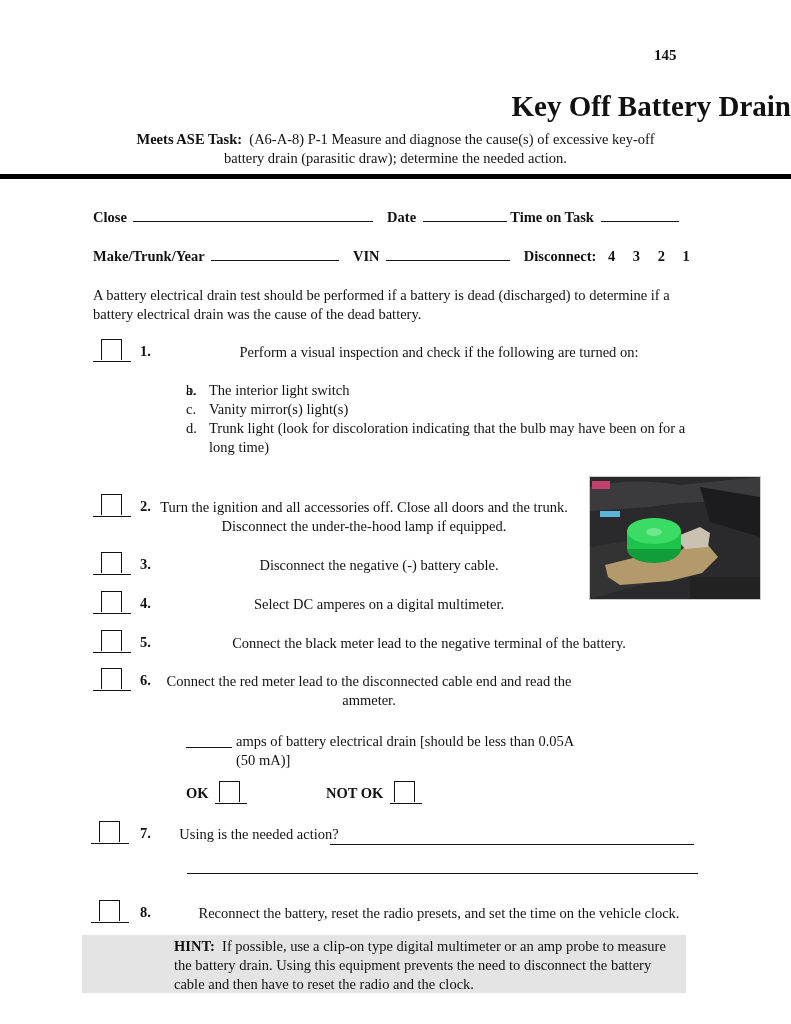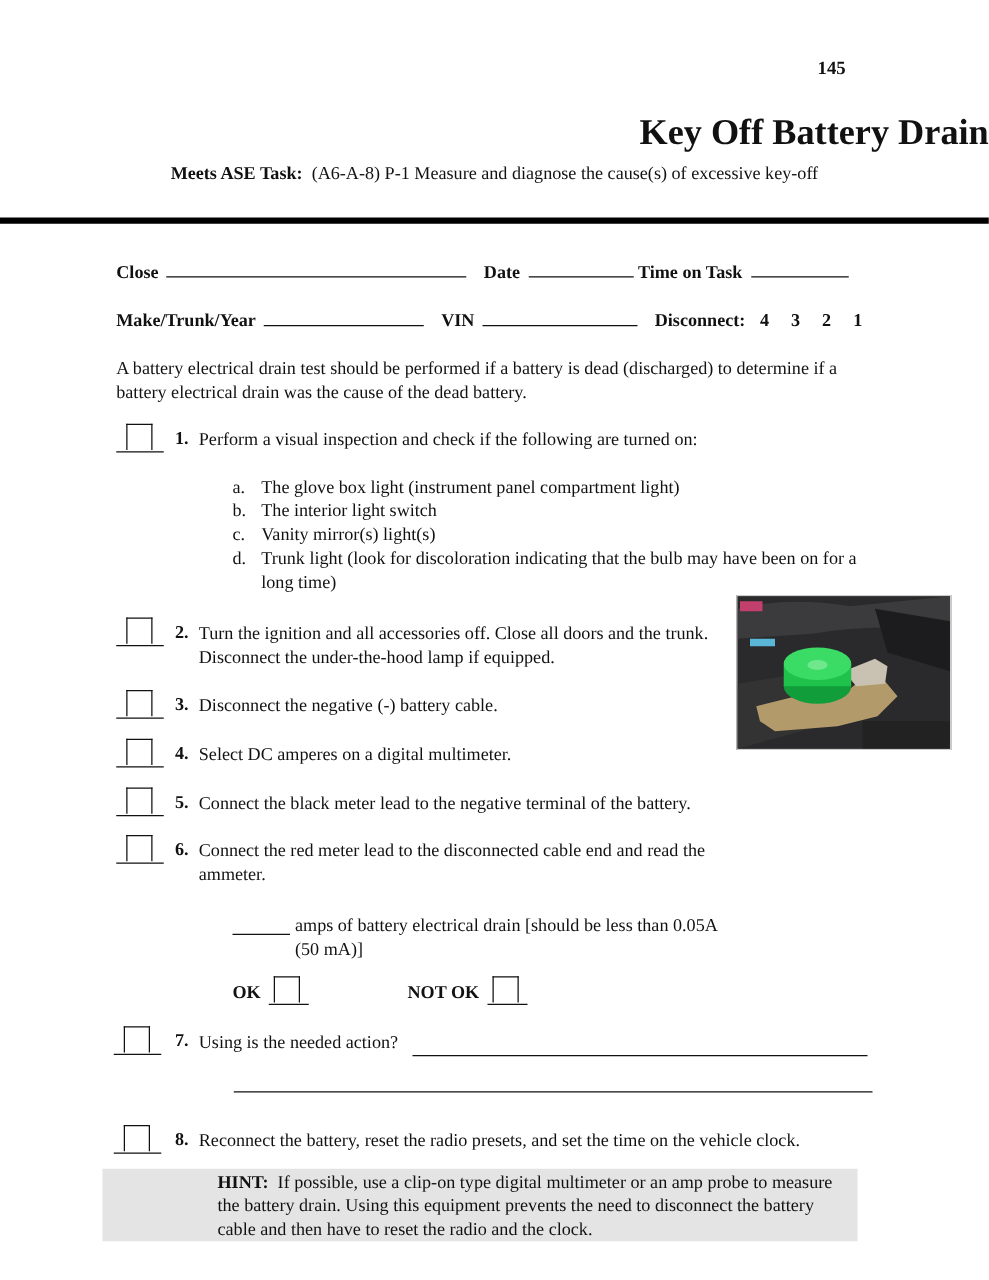--- a/index.html
+++ b/index.html
@@ -21,21 +21,21 @@
   .step { left: 93px; width: 620px; }
   .chk {
     position: absolute; left: 0; top: 0; width: 38px; height: 22px;
     border-bottom: 1px solid #111;
   }
   .chk .box {
     position: absolute; left: 8px; top: 0; width: 21px; height: 21px;
     border: 1px solid #111; border-bottom: none; box-sizing: border-box;
   }
   .step .num { position: absolute; left: 47px; top: 4px; font-weight: bold; }
-  .step .txt { position: absolute; left: 66px; top: 4px; width: 440px; line-height: 19px; }
+  .step .txt { position: absolute; left: 66px; top: 4px; width: 440px; line-height: 19px; text-align: center; }
   .sublist { left: 186px; top: 381px; line-height: 19px; width: 520px; }
   .sublist .li { position: relative; padding-left: 23px; }
   .sublist .li .ltr { position: absolute; left: 0; }
   .photo {
     left: 589px; top: 476px; width: 170px; height: 122px;
     background: #2b2b2b; overflow: hidden; border: 1px solid #ccc;
   }
   .reading { left: 186px; top: 732px; width: 400px; line-height: 19px; }
   .ok-row { top: 781px; font-weight: bold; }
   .small-chk { display: inline-block; position: relative; width: 32px; height: 22px; border-bottom: 1px solid #111; vertical-align: -6px; }
@@ -47,20 +47,21 @@
   .hint .htxt { position: absolute; left: 92px; top: 2px; width: 506px; line-height: 19px; }
   .hint b { font-weight: bold; }
 </style>
 </head>
 <body>
 
 <div class="abs page-number">145</div>
 <div class="abs title">Key Off Battery Drain</div>
 <div class="abs ase">
   <div><b>Meets ASE Task:</b>&nbsp; <span>(A6-A-8)  P-1  Measure and diagnose the cause(s) of excessive key-off</span></div>
+  <div>battery drain (parasitic draw); determine the needed action.</div>
 </div>
 <div class="abs rule"></div>
 
 <div class="abs row" style="left:93px; top:207px;">
   <span class="field-label">Close</span>
   <span class="blank" style="width:240px; margin-left:3px;"></span>
   <span class="field-label" style="margin-left:10px;">Date</span>
   <span class="blank" style="width:84px; margin-left:3px;"></span>
   <span class="field-label" style="margin-left:0;">Time on Task</span>
   <span class="blank" style="width:78px; margin-left:3px;"></span>
@@ -82,21 +83,21 @@
 
 <div class="abs step" style="top:339px;">
   <div class="chk">
       <div class="box"></div>
     </div>
   <span class="num">1.</span>
   <span class="txt" style="width:560px;">Perform a visual inspection and check if the following are turned on:</span>
 </div>
 
 <div class="abs sublist">
-  <div class="li"><span class="ltr">a.</span><span>The glove box light (instrument panel compartment light)</span></div>
+  <div class="li"><span class="ltr">a.</span></div>
   <div class="li"><span class="ltr">b.</span><span>The interior light switch</span></div>
   <div class="li"><span class="ltr">c.</span><span>Vanity mirror(s) light(s)</span></div>
   <div class="li"><span class="ltr">d.</span><span>Trunk light (look for discoloration indicating that the bulb may have been on for a long time)</span></div>
 </div>
 
 <div class="abs photo">
   <svg width="170" height="122" viewBox="0 0 170 122">
     <rect width="170" height="122" fill="#2a2a2c"></rect>
     <path d="M0 10 Q40 0 90 8 L170 0 L170 30 Q120 20 60 30 L0 34 Z" fill="#3b3b3d"></path>
     <rect x="2" y="4" width="18" height="8" fill="#c2406b"></rect>

